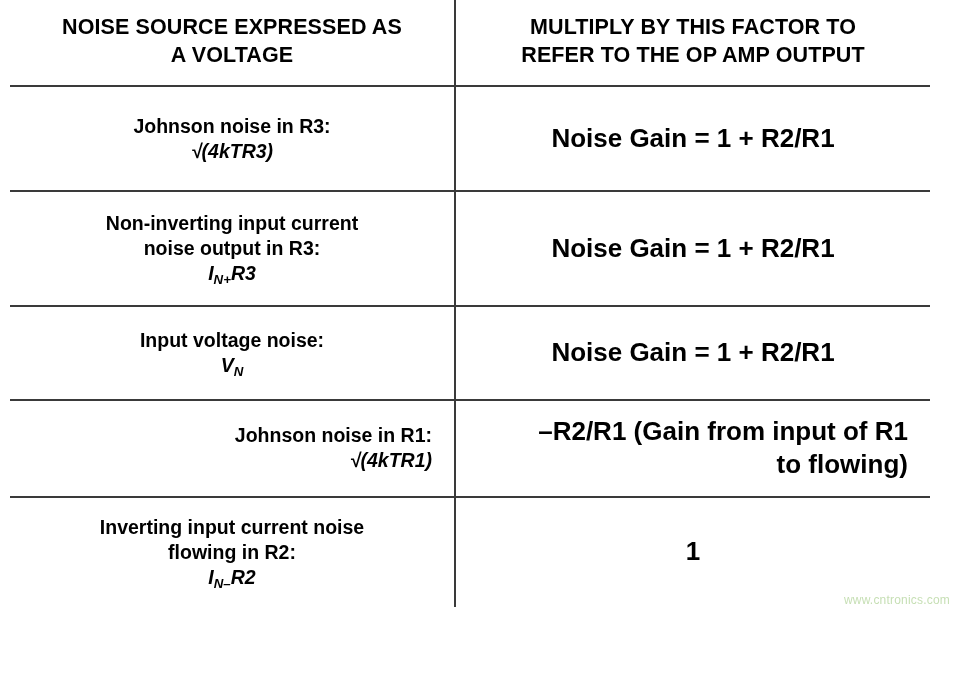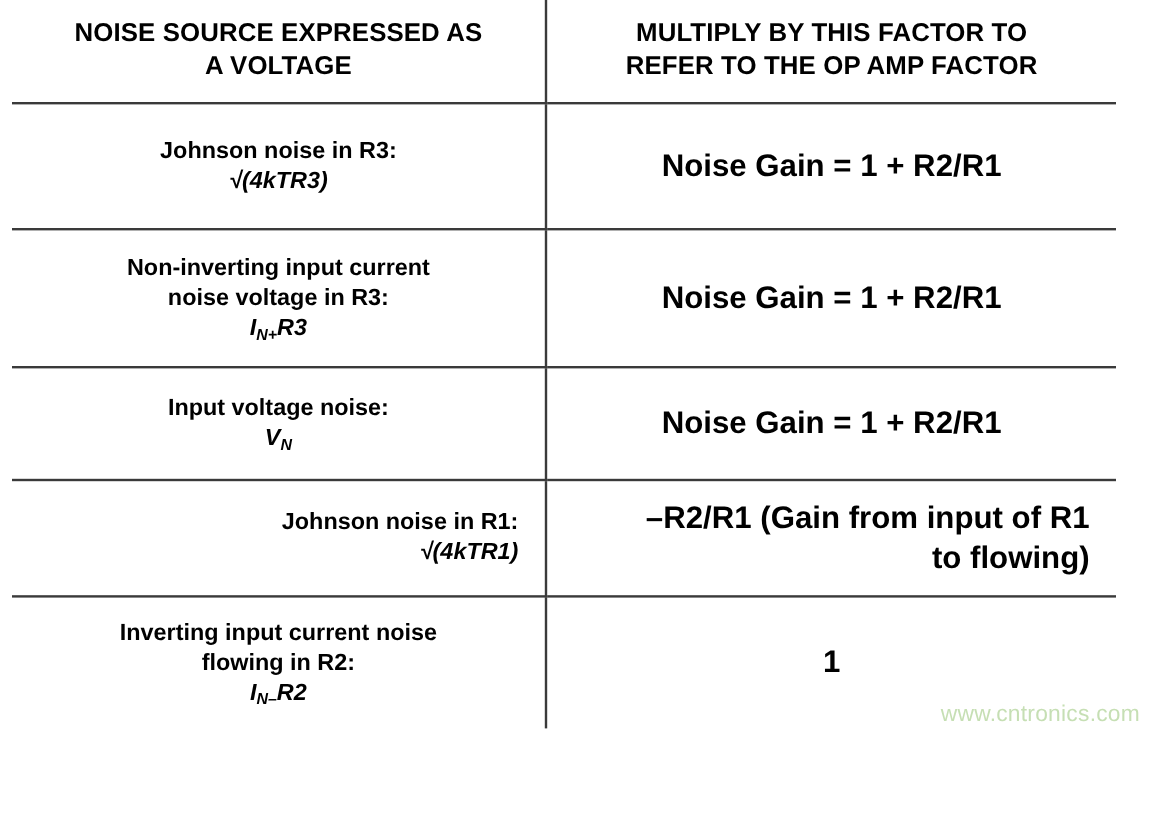--- a/index.html
+++ b/index.html
@@ -99,21 +99,21 @@
     top: 0.32em;
     font-weight: bold;
   }
 
   .radical { font-weight: bold; }
 
   .watermark {
     position: absolute;
     right: 18px;
     bottom: 8px;
-    font-size: 19px;
+    font-size: 12px;
     font-weight: normal;
     color: #c6dfb4;
     font-family: "Liberation Sans", sans-serif;
     letter-spacing: 0.2px;
     white-space: nowrap;
   }
 
   .nowrap { white-space: nowrap; font-style: italic; }
 </style>
 </head>
@@ -131,21 +131,21 @@
       <tr>
         <th class="cell-left">
           <span class="hdr-text">
             <span>NOISE SOURCE EXPRESSED AS</span><br>
             <span>A VOLTAGE</span>
           </span>
         </th>
         <th class="cell-right">
           <span class="hdr-text">
             <span>MULTIPLY BY THIS FACTOR TO</span><br>
-            <span>REFER TO THE OP AMP FACTOR</span>
+            <span>REFER TO THE OP AMP OUTPUT</span>
           </span>
         </th>
       </tr>
     </thead>
 
     <tbody>
 
       <tr class="data-row row-h1">
         <td class="cell-left">
           <span class="cell-text">
@@ -157,21 +157,21 @@
           <span class="cell-text">
             <span>Noise Gain = 1 + R2/R1</span>
           </span>
         </td>
       </tr>
 
       <tr class="data-row row-h2">
         <td class="cell-left">
           <span class="cell-text">
             <span>Non-inverting input current</span><br>
-            <span>noise voltage in R3:</span><br>
+            <span>noise output in R3:</span><br>
             <span class="nowrap"><span>I</span><sub>N+</sub><span>R3</span></span>
           </span>
         </td>
         <td class="cell-right">
           <span class="cell-text">
             <span>Noise Gain = 1 + R2/R1</span>
           </span>
         </td>
       </tr>
 

